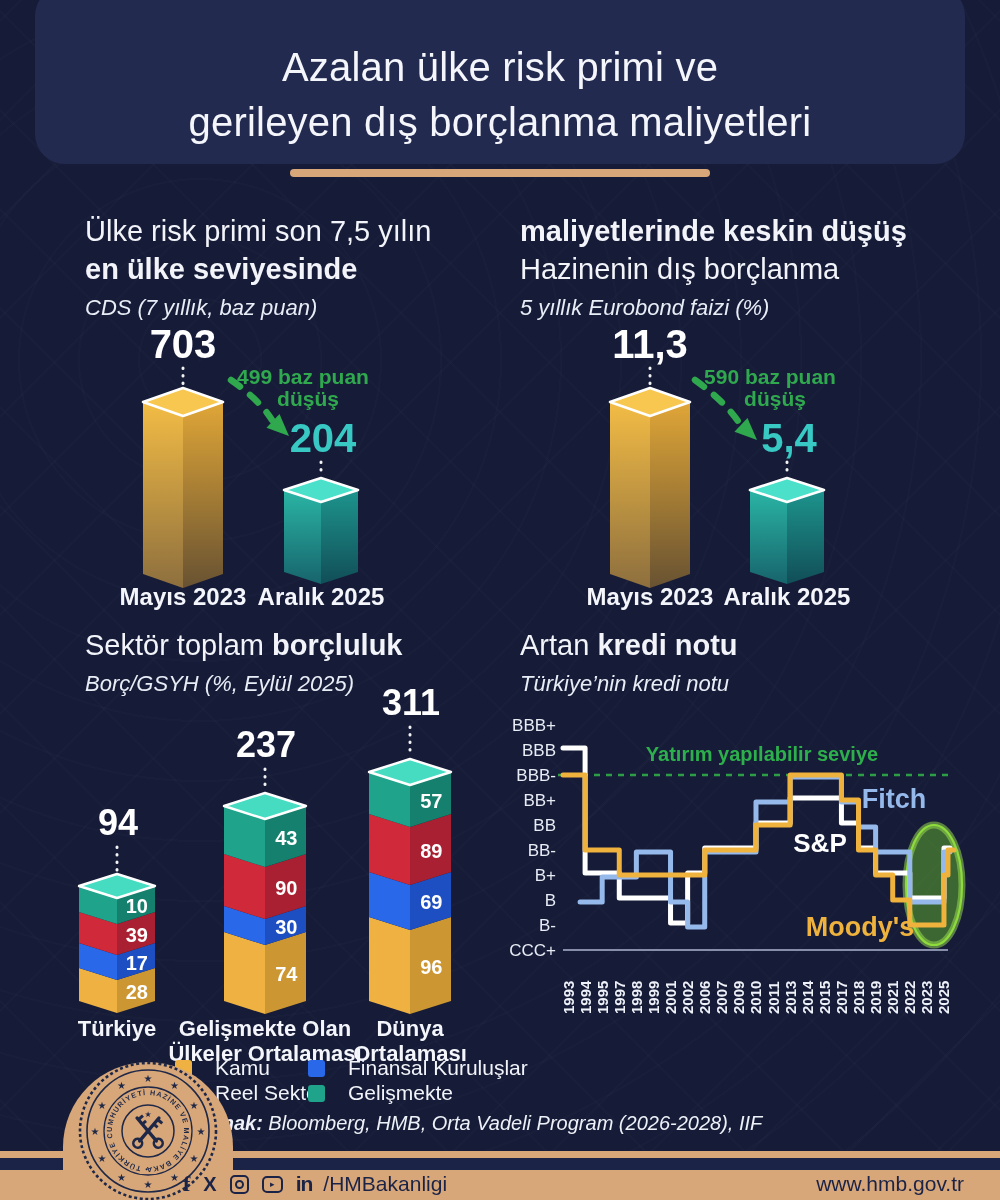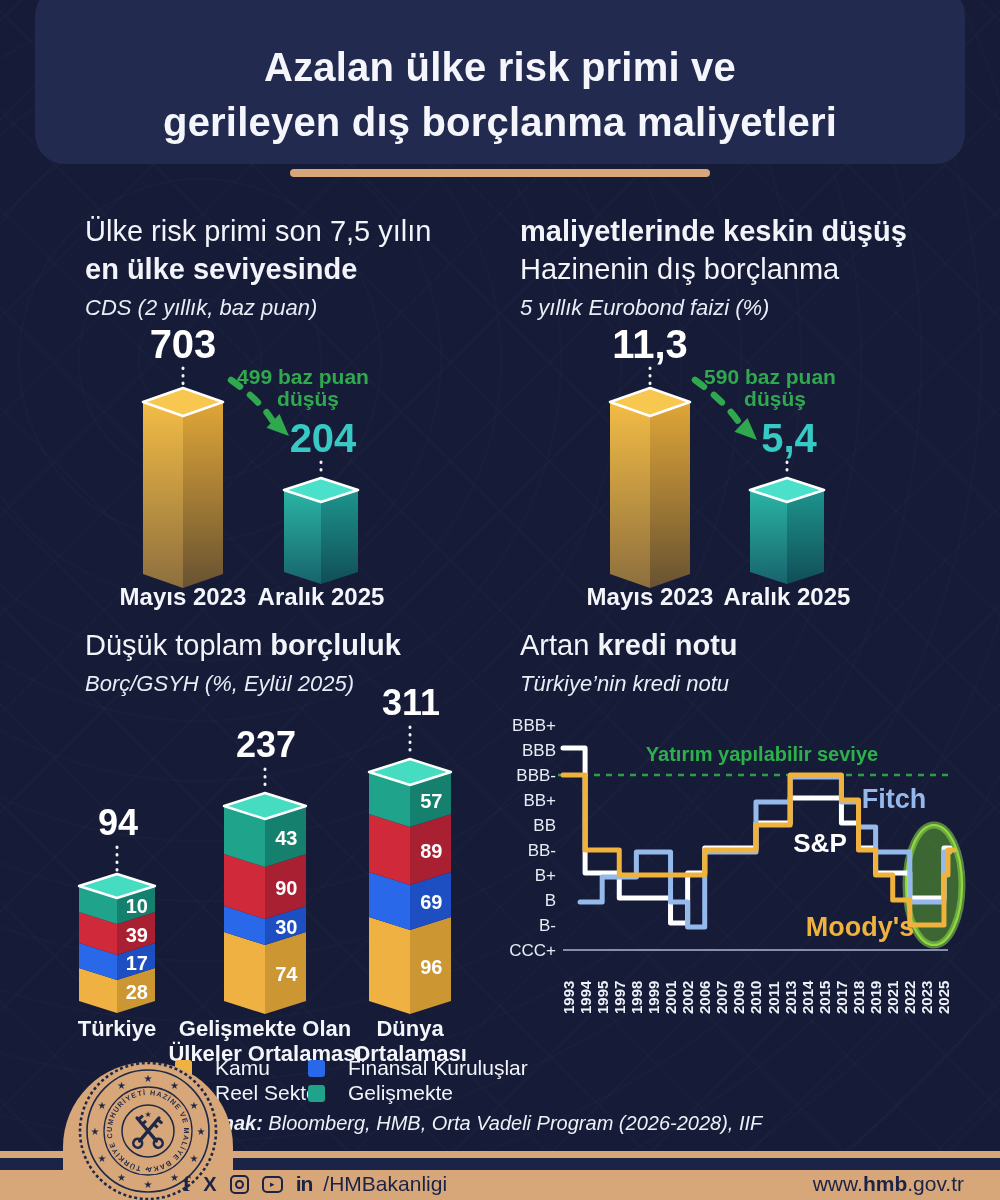--- a/index.html
+++ b/index.html
@@ -18,21 +18,21 @@
     pointer-events:none;
   }
   .abs{position:absolute;}
   
   .title-panel{
     left:35px;top:-14px;width:930px;height:178px;
     background:#232a50;border-radius:30px;
     display:flex;flex-direction:column;justify-content:flex-end;align-items:center;
     padding-bottom:14px;box-sizing:border-box;
   }
-  .title-line{color:#f4f6fb;font-weight:700;font-size:40px;line-height:55px;text-align:center;letter-spacing:.2px;}
+  .title-line{color:#f4f6fb;font-weight:400;font-size:40px;line-height:55px;text-align:center;letter-spacing:.2px;}
   .title-divider{left:290px;top:169px;width:420px;height:8px;border-radius:4px;background:#d7a77a;}
   
   .sec{color:#f2f4fa;}
   .sec .h{font-size:29px;line-height:38px;}
   .sec .h .reg{font-weight:500;text-align:right;}
   .sec .h .bold{font-weight:800;}
   .sec .sub{font-size:22px;font-style:italic;font-weight:500;margin-top:7px;color:#e9edf6;}
   #sec-cds{left:85px;top:212px;}
   #sec-euro{left:520px;top:212px;}
   #sec-debt{left:85px;top:626px;}
@@ -62,43 +62,43 @@
   #seal-svg{left:63px;top:1056px;}
   .social-row{left:183px;top:1171px;display:flex;align-items:center;gap:13px;color:#1b2347;height:26px;}
   .icon-f{font-weight:800;font-size:22px;font-family:"Liberation Serif",serif;}
   .icon-x{font-weight:800;font-size:20px;}
   .icon-ig{width:15px;height:15px;border:2.4px solid #1b2347;border-radius:5px;position:relative;}
   .icon-ig::after{content:"";position:absolute;left:3.2px;top:3.2px;width:5px;height:5px;border:2px solid #1b2347;border-radius:50%;}
   .icon-yt{width:17px;height:13px;border:2.4px solid #1b2347;border-radius:5px;display:flex;align-items:center;justify-content:center;font-size:9px;line-height:1;}
   .icon-in{font-weight:800;font-size:21px;letter-spacing:-1px;}
   .handle{font-size:21px;font-weight:500;margin-left:-2px;}
   .site{right:36px;top:1171px;color:#1b2347;font-size:21px;height:26px;display:flex;align-items:center;}
-  .site b{font-weight:700;}
+  .site b{font-weight:400;}
 </style>
 </head>
 <body>
 
 <div class="abs title-panel">
   <div class="title-line">Azalan ülke risk primi ve</div>
   <div class="title-line">gerileyen dış borçlanma maliyetleri</div>
 </div>
 <div class="abs title-divider"></div>
 
 <div class="abs sec" id="sec-cds">
   <div class="h"><span class="reg">Ülke risk primi son 7,5 yılın</span></div>
   <div class="h"><span class="bold">en ülke seviyesinde</span></div>
-  <div class="sub">CDS (2 yıllık, baz puan)</div>
+  <div class="sub">CDS (7 yıllık, baz puan)</div>
 </div>
 <div class="abs sec" id="sec-euro">
   <div class="h"><span class="bold">maliyetlerinde keskin düşüş</span></div>
   <div class="h"><span class="reg">Hazinenin dış borçlanma</span></div>
   <div class="sub">5 yıllık Eurobond faizi (%)</div>
 </div>
 <div class="abs sec" id="sec-debt">
-  <div class="h"><span class="reg">Düşük toplam </span><span class="bold">borçluluk</span></div>
+  <div class="h"><span class="reg">Sektör toplam </span><span class="bold">borçluluk</span></div>
   <div class="sub">Borç/GSYH (%, Eylül 2025)</div>
 </div>
 <div class="abs sec" id="sec-rating">
   <div class="h"><span class="reg">Artan </span><span class="bold">kredi notu</span></div>
   <div class="sub">Türkiye’nin kredi notu</div>
 </div>
 
 <svg class="abs" id="cds-svg" width="430" height="300" viewBox="60 315 430 300">
     <defs>
       <linearGradient id="cds-svg-yL" x1="0" y1="0" x2="0" y2="1">

